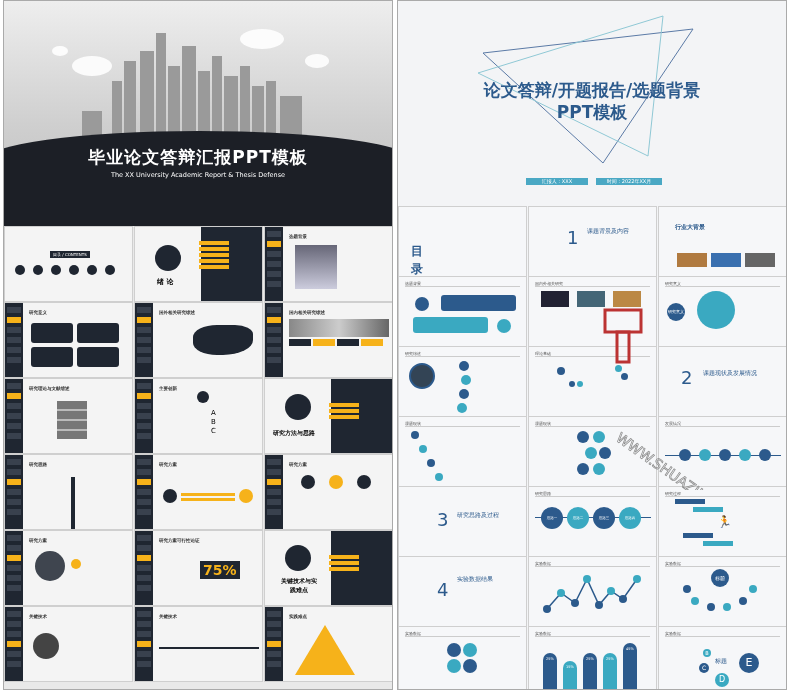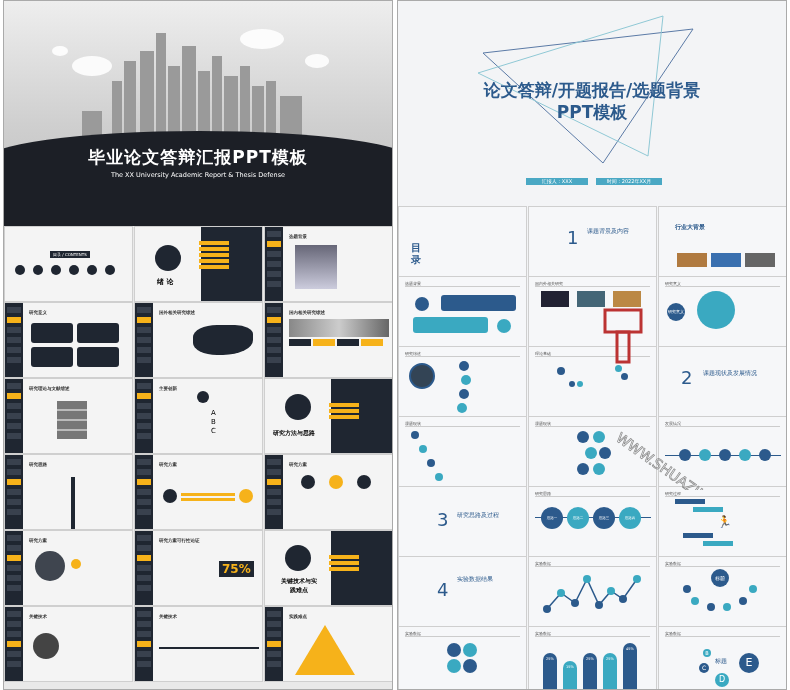--- a/index.html
+++ b/index.html
@@ -246,21 +246,21 @@
     <div class="slide ls" style="left:130px;top:304px">
       <div class="sb">
           <i></i>
           <i></i>
           <i class="a"></i>
           <i></i>
           <i></i>
           <i></i>
         </div>
       <div class="stitle">研究方案可行性论证</div>
-      <div class="dark" style="position:absolute;left:84px;top:30px;padding:1px 3px;color:#f6b21a;font-size:12px;font-weight:bold">75%</div>
+      <div class="dark" style="position:absolute;left:65px;top:30px;padding:1px 3px;color:#f6b21a;font-size:14px;font-weight:bold">75%</div>
     </div>
     <div class="slide ls" style="left:260px;top:304px">
       <div class="circ dark" style="left:20px;top:14px;width:26px;height:26px"></div>
       <div style="position:absolute;left:14px;top:46px;font-size:6px;font-weight:bold;width:40px;text-align:center">关键技术与实践难点</div>
       <div class="dark" style="position:absolute;left:66px;top:0;width:63px;height:76px"></div>
       <div class="yel" style="position:absolute;left:64px;top:24px;width:30px;height:4px"></div>
         <div class="yel" style="position:absolute;left:64px;top:30px;width:30px;height:4px"></div>
         <div class="yel" style="position:absolute;left:64px;top:36px;width:30px;height:4px"></div>
     </div>
 
@@ -311,21 +311,21 @@
     </svg>
     <div style="position:absolute;left:0;top:78px;width:100%;text-align:center;font-size:17px;font-weight:bold;color:#2c5a8c">论文答辩/开题报告/选题背景</div>
     <div style="position:absolute;left:0;top:100px;width:100%;text-align:center;font-size:17px;font-weight:bold;color:#2c5a8c">PPT模板</div>
     <div style="position:absolute;left:128px;top:177px;width:62px;height:7px;background:#4aa8c4;color:#fff;font-size:5px;text-align:center">汇报人：XXX</div>
     <div style="position:absolute;left:198px;top:177px;width:66px;height:7px;background:#4aa8c4;color:#fff;font-size:5px;text-align:center">时间：2022年XX月</div>
   </div>
 
   <div class="grid" style="top:205px">
 
     <div class="slide rs" style="left:0;top:0">
-      <div style="position:absolute;left:12px;top:35px;font-size:10px;font-weight:bold;color:#2c5a8c;width:10px;line-height:12px">目录</div>
+      <div style="position:absolute;left:12px;top:35px;font-size:12px;font-weight:bold;color:#2c5a8c;width:10px;line-height:18px">目录</div>
     </div>
     <div class="slide rs" style="left:130px;top:0">
       <div class="big" style="left:38px;top:20px">1</div>
       <div class="cap" style="left:58px;top:20px">课题背景及内容</div>
     </div>
     <div class="slide rs" style="left:260px;top:0">
       <div class="cap" style="left:16px;top:16px;font-weight:bold">行业大背景</div>
       <div style="position:absolute;left:18px;top:46px;display:flex;gap:4px">
           <i style="display:block;width:30px;height:14px;background:#b07a40"></i>
           <i style="display:block;width:30px;height:14px;background:#3a70b0"></i>

